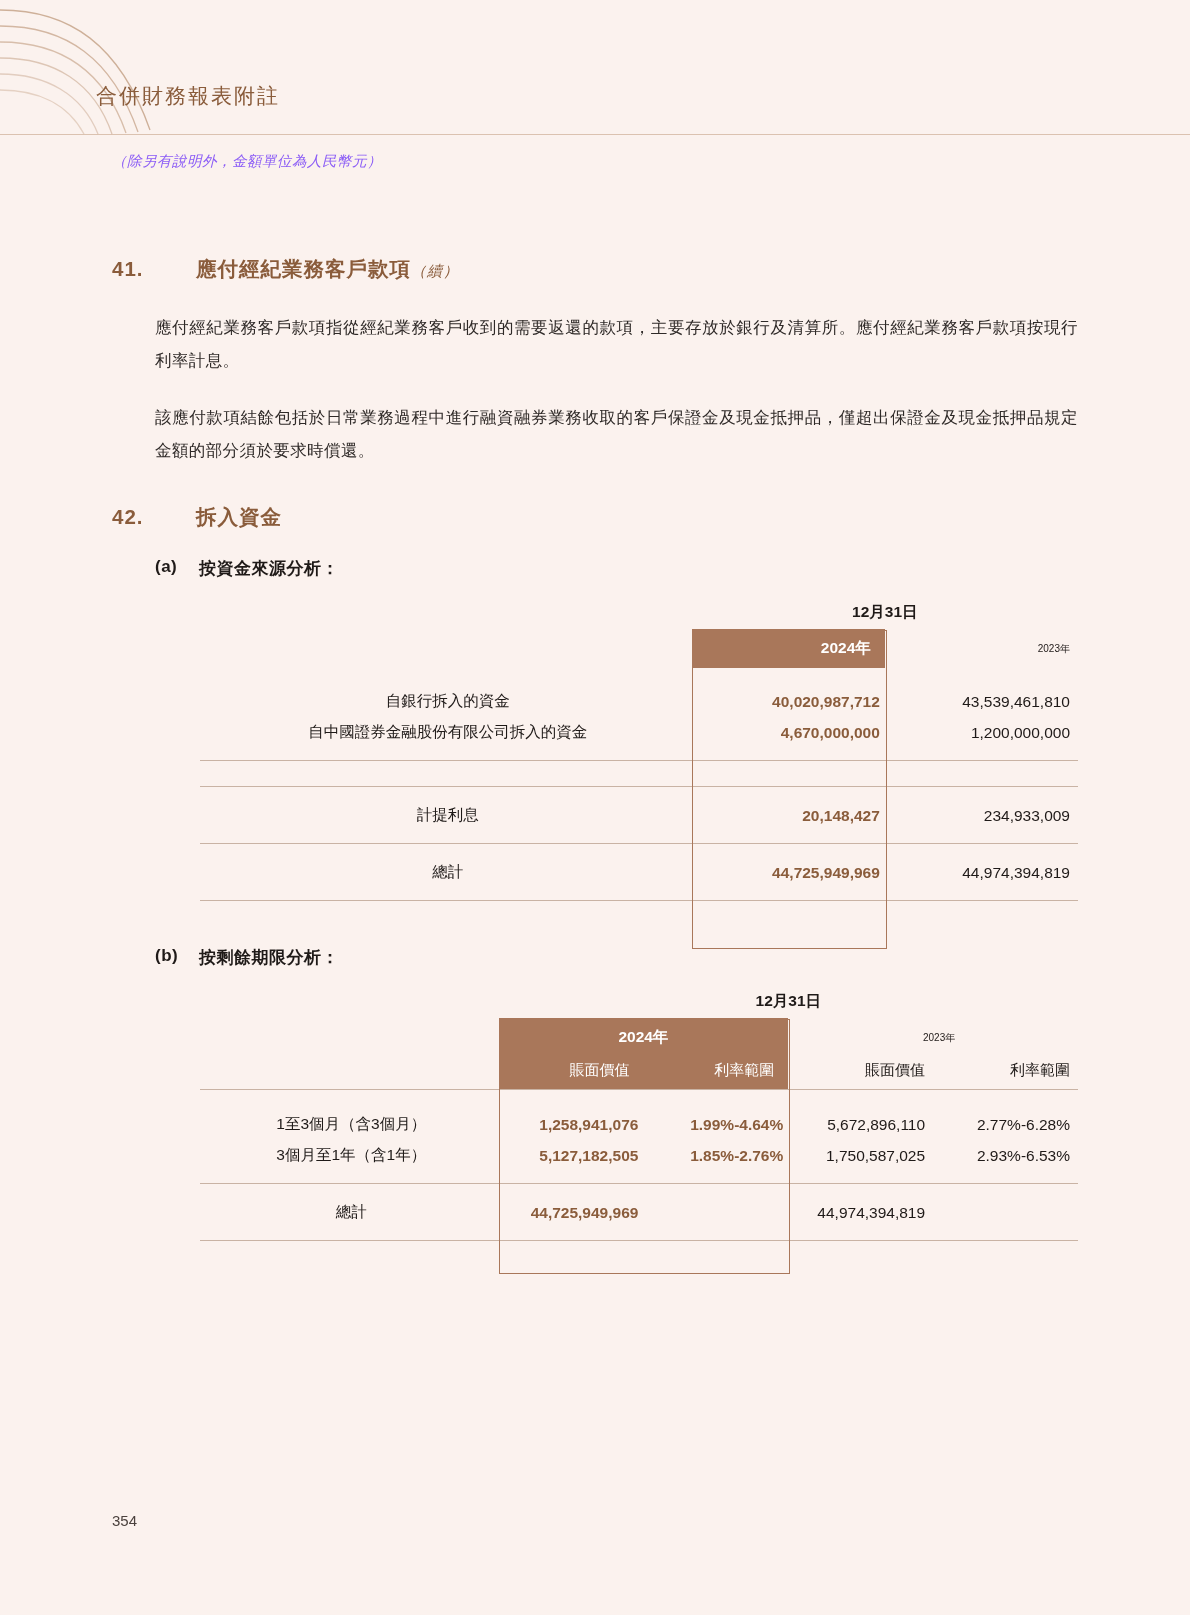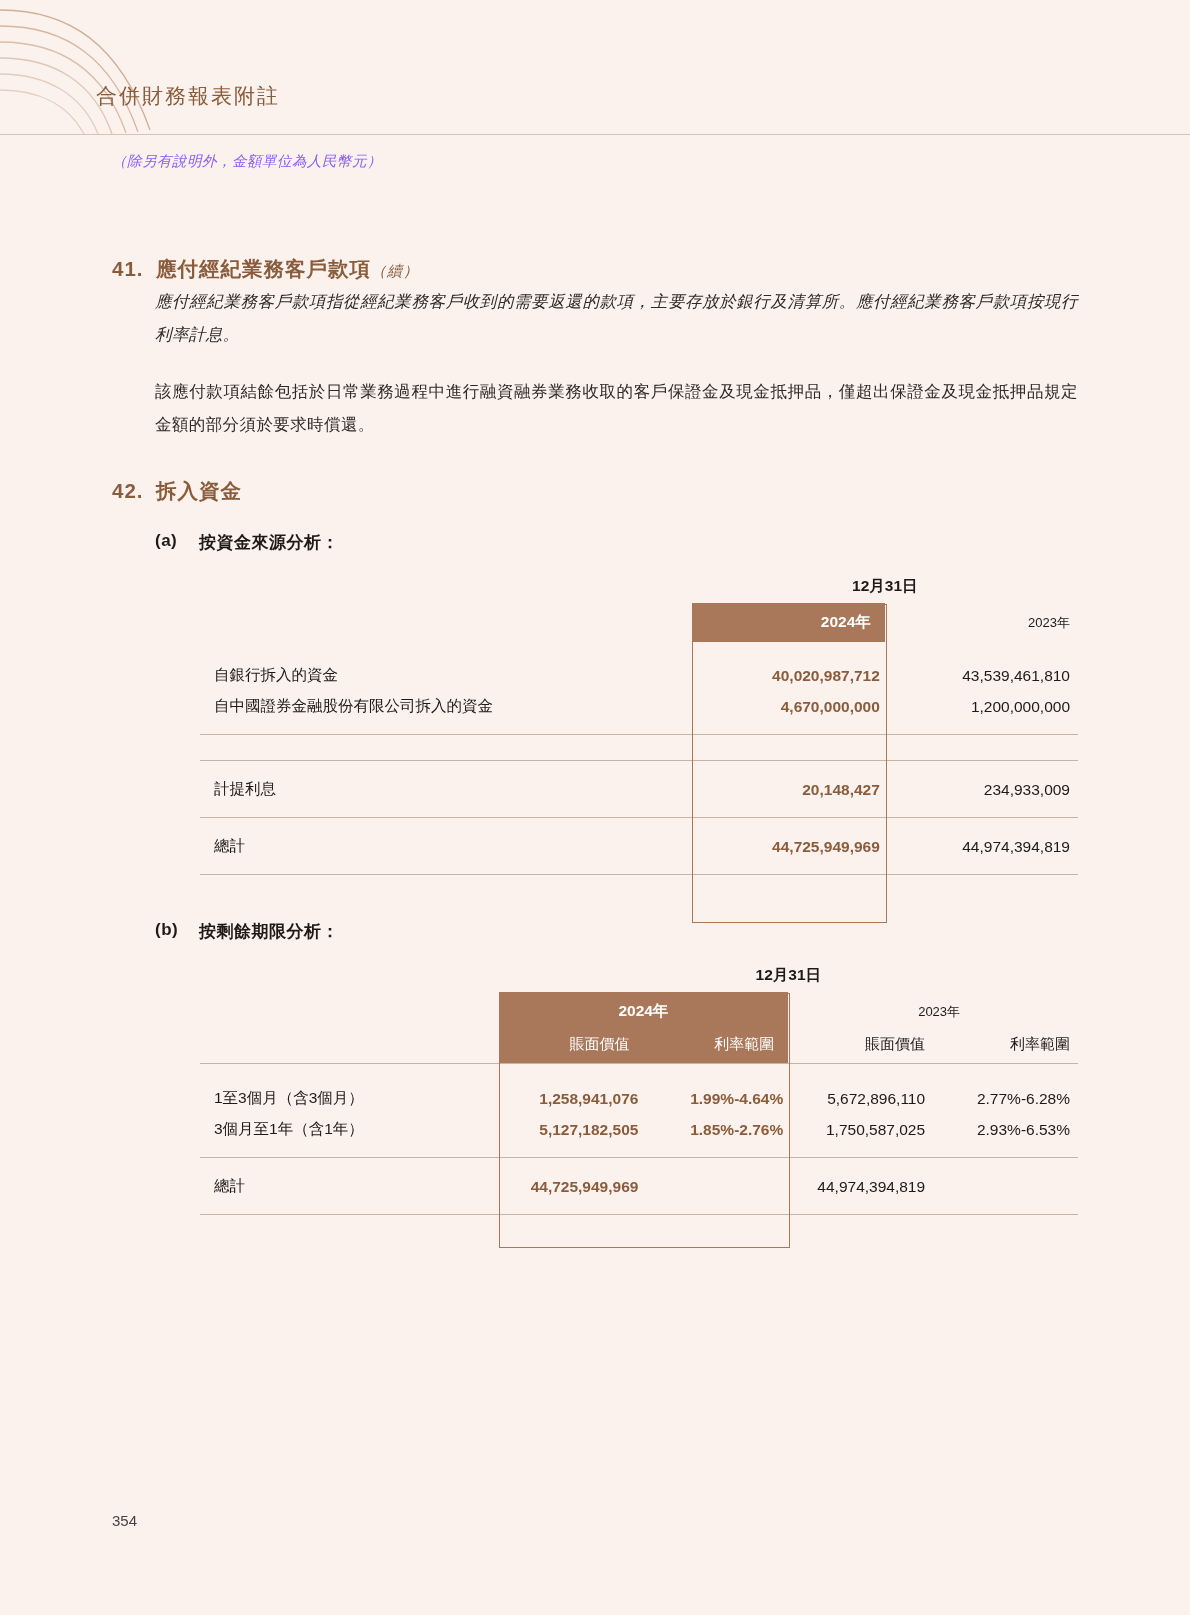--- a/index.html
+++ b/index.html
@@ -67,41 +67,42 @@
     margin-bottom: 4px;
   }
   .note-head {
     display: flex;
     align-items: baseline;
     color: #8a5c3b;
     font-size: 20.5px;
     font-weight: bold;
     letter-spacing: 1px;
     margin-left: 112px;
+    gap: 40px;
   }
   .note-num {
     width: 44px;
     flex: 0 0 44px;
   }
   .note-title .cont {
     font-size: 15px;
     font-weight: normal;
     font-style: italic;
   }
 
   .para {
     margin-left: 155px;
     margin-right: 112px;
     font-size: 16.5px;
     line-height: 2.0;
     text-align: justify;
     letter-spacing: .4px;
     color: #2f2a28;
   }
-  .para.first { margin-top: 2px; font-style: italic; }
+  .para.first { margin-top: 28px; }
   .para.second { margin-top: 24px; }
 
   .sub-head {
     display: flex;
     margin-left: 155px;
     margin-top: 26px;
     font-size: 17px;
     font-weight: bold;
     letter-spacing: .5px;
     color: #1f1a18;
@@ -133,40 +134,40 @@
     background: #a9775a;
     color: #ffffff;
     font-weight: bold;
     text-align: right;
     padding: 9px 14px 9px 0;
     font-size: 15.5px;
   }
   .yr-head-prev {
     text-align: right;
     padding: 9px 8px 9px 12px;
-    font-size: 13px;
+    font-size: 10px;
     color: #1f1a18;
     margin-left: 15px;
   }
   .sub-head-cur {
     background: #a9775a;
     color: #ffffff;
     text-align: right;
     font-size: 15px;
     padding: 4px 14px 9px 0;
   }
   .sub-head-prev {
     text-align: right;
     font-size: 15px;
     padding: 4px 8px 9px 0;
     color: #1f1a18;
   }
 
   .rowlabel {
-    text-align: left;
+    text-align: center;
     padding: 5px 10px 5px 14px;
     color: #1f1a18;
     white-space: nowrap;
   }
   .num-cur {
     text-align: right;
     padding: 5px 5px 5px 6px;
     color: #8a5c3b;
     font-weight: bold;
   }

